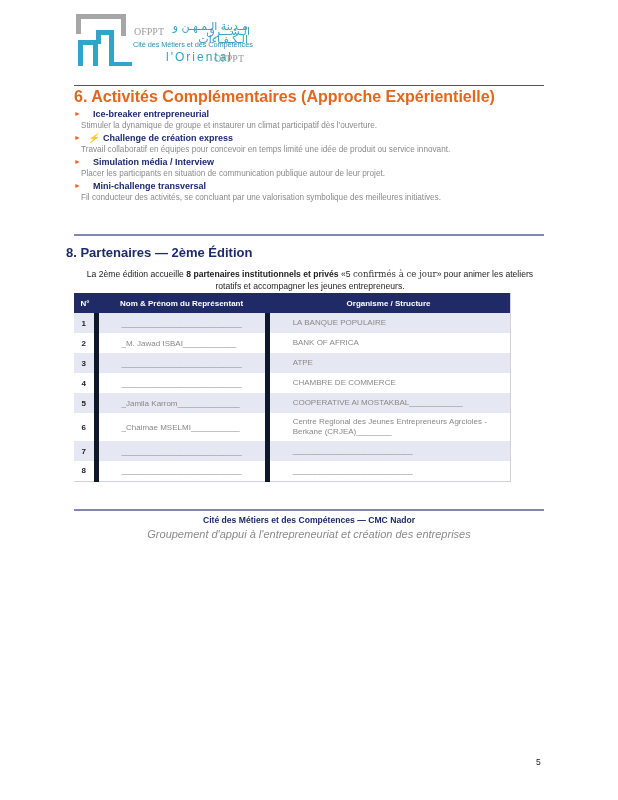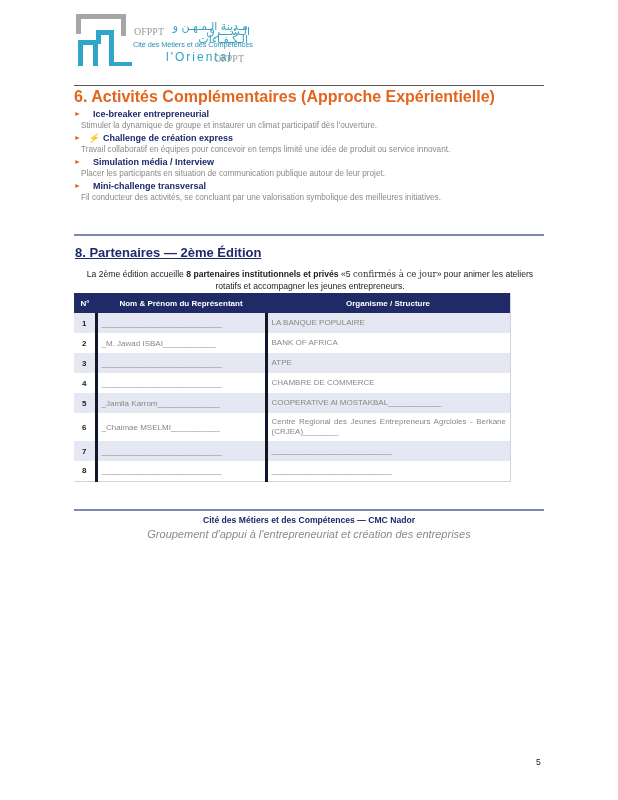--- a/index.html
+++ b/index.html
@@ -13,36 +13,36 @@
     .logo .ar2 { position: absolute; left: 120px; top: 13px; width: 56px; text-align: right; color: #3aa3c4; font-size: 11px; font-family: "DejaVu Sans", sans-serif; }
     .logo .cite { position: absolute; left: 59px; top: 28px; color: #2f8fb5; font-size: 7.4px; white-space: nowrap; letter-spacing: -0.1px; }
     .logo .oriental { position: absolute; left: 60px; top: 38px; color: #2fa6c8; font-size: 12px; letter-spacing: 2px; padding-left: 32px; }
     .logo .ofppt2 { position: absolute; left: 140px; top: 41px; color: #9a9a9a; font-size: 10px; font-family: "Liberation Serif", serif; }
 
     .rule { position: absolute; left: 74px; width: 470px; height: 1px; }
     .rule.dark { background: #555; }
     .rule.blue { background: #7f86b0; height: 2px; }
 
     .h-orange { position: absolute; left: 74px; top: 88px; font-size: 16px; font-weight: bold; color: #e2661e; }
-    .h-blue { position: absolute; left: 75px; top: 245px; font-size: 13px; font-weight: bold; color: #1d2a6b; text-decoration: underline; }
+    .h-blue { position: absolute; left: 66px; top: 245px; font-size: 13px; font-weight: bold; color: #1d2a6b; }
 
     .act { position: absolute; left: 74px; width: 480px; }
     .act .bullet { position: absolute; left: 0; top: 1px; color: #e2661e; font-size: 7px; }
     .act .bolt { position: absolute; left: 14px; top: 0; color: #1d2a6b; font-size: 9px; font-style: italic; }
     .act .title { position: absolute; left: 19px; top: 0; font-size: 9px; font-weight: bold; color: #1d2a6b; white-space: nowrap; }
     .act .title.with-bolt { left: 29px; }
     .act .desc { position: absolute; left: 7px; top: 12px; font-size: 8.2px; color: #8a8a8a; white-space: nowrap; }
 
     .intro { position: absolute; left: 74px; top: 268px; width: 472px; font-size: 8.6px; color: #222; line-height: 12px; text-align: center; }
     .intro b { font-weight: bold; }
     .intro .mono { font-family: "DejaVu Serif", serif; font-size: 8.6px; color: #333; }
 
     table.partners { position: absolute; left: 74px; top: 293px; width: 437px; border-collapse: collapse; font-size: 8px; }
     table.partners th { background: #1f2a66; color: #ffffff; font-weight: bold; height: 20px; text-align: center; }
-    table.partners td { color: #888; height: 20px; padding: 0 4px; border-left: 3px solid #0f172a; vertical-align: middle; }
+    table.partners td { color: #888; height: 20px; padding: 0 23px; border-left: 5px solid #0f172a; vertical-align: middle; }
     table.partners td:first-child { border-left: none; text-align: center; font-weight: bold; color: #222; padding: 0; width: 22px; }
     table.partners tr.odd td { background: #e5e8f2; }
     table.partners tr.even td { background: #ffffff; }
     table.partners tr.tall td { height: 28px; }
     table.partners td.org { text-align: left; line-height: 10px; }
     table.partners td.org.justify { text-align: justify; }
     table.partners tbody tr:last-child td { border-bottom: 1px solid #d0d3df; }
     table.partners { border-right: 1px solid #d0d3df; }
 
     .footer-title { position: absolute; left: 74px; top: 515px; width: 470px; text-align: center; font-size: 8.6px; font-weight: bold; color: #1d2a6b; }

